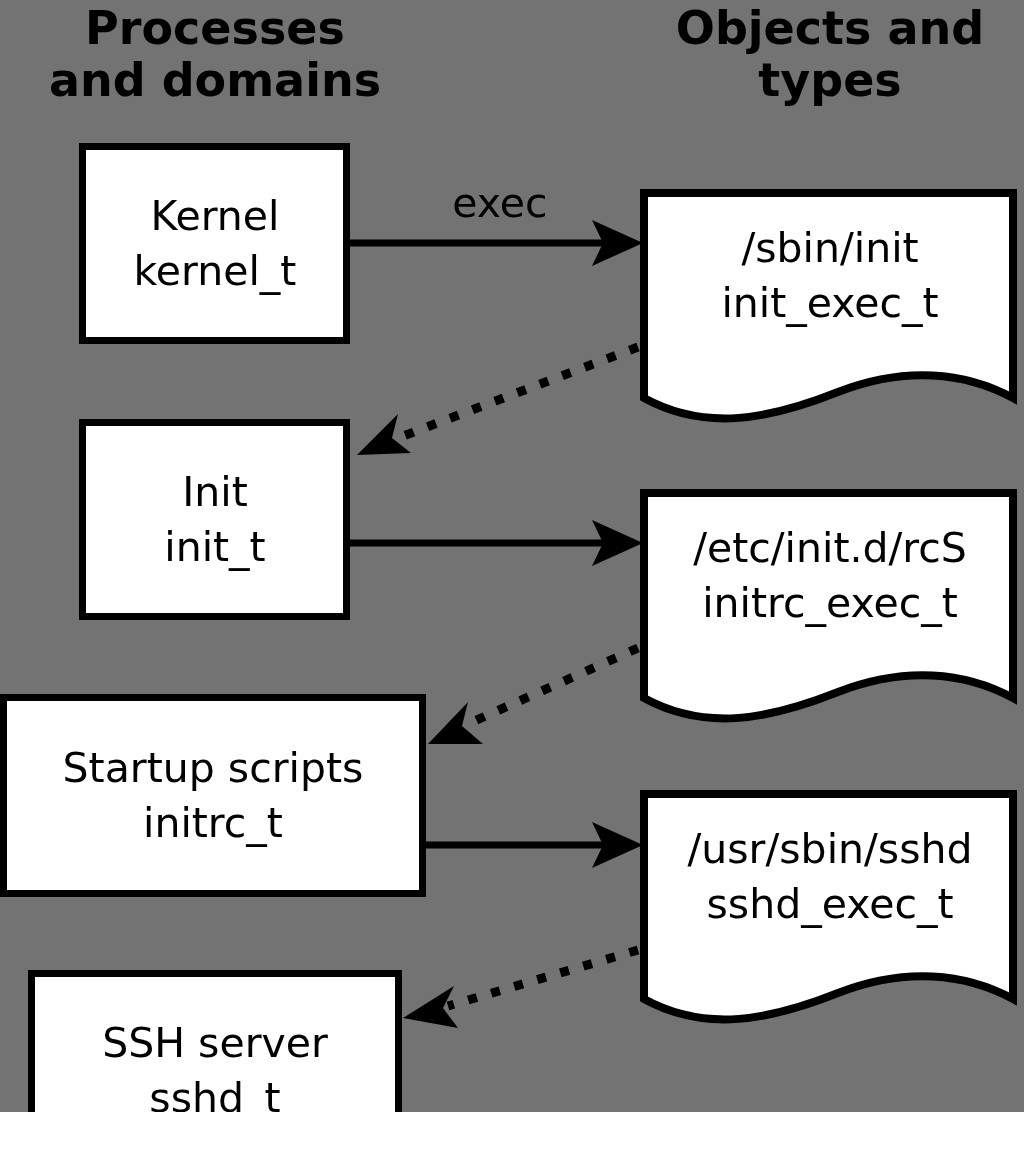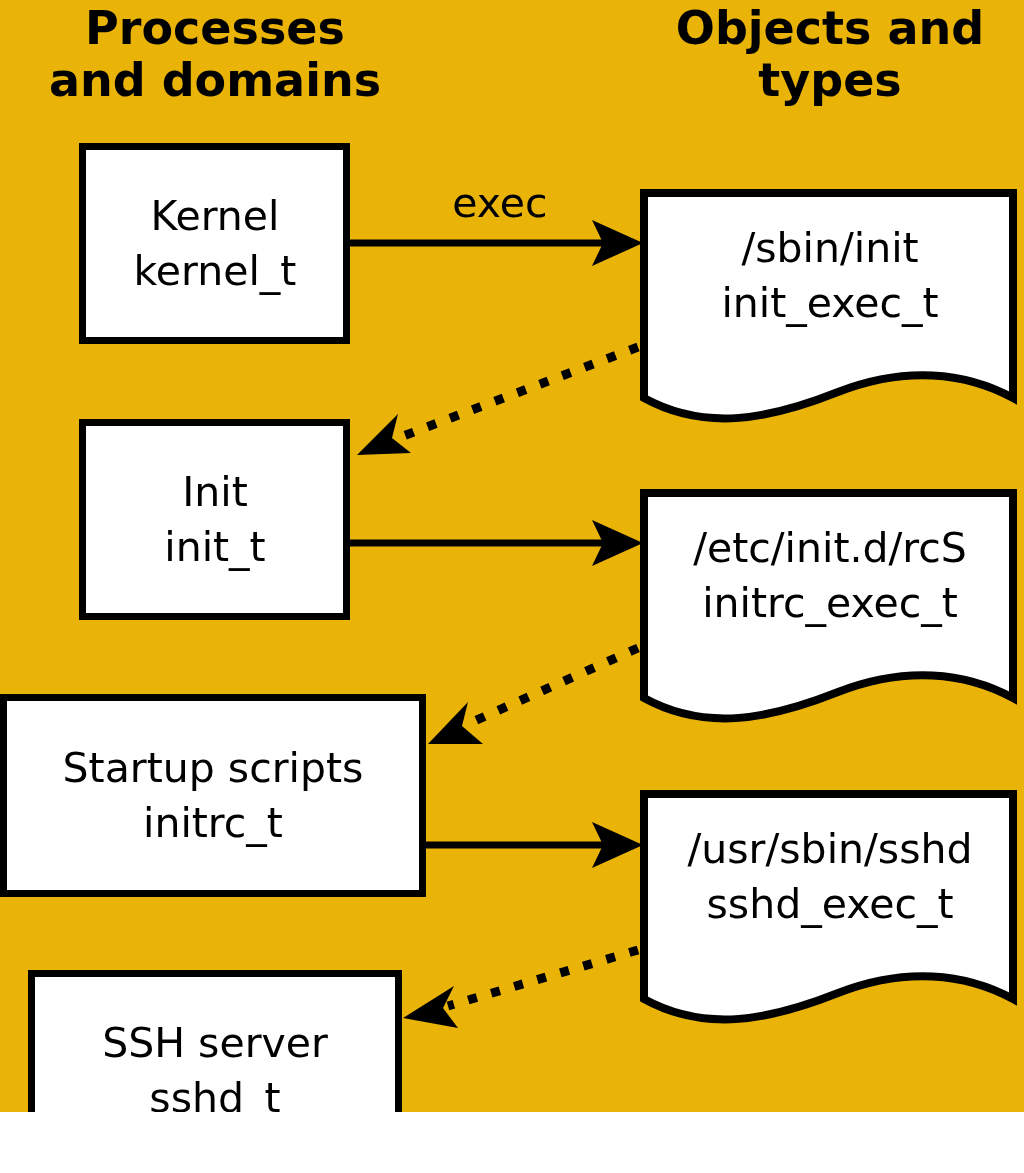--- a/index.html
+++ b/index.html
@@ -7,21 +7,21 @@
     padding: 0;
     background: #ffffff;
   }
   body {
     font-family: "DejaVu Sans", "Liberation Sans", sans-serif;
   }
   #canvas {
     position: relative;
     width: 1024px;
     height: 1112px;
-    background: #eab308;
+    background: #737373;
     overflow: hidden;
   }
   #diagram-svg {
     position: absolute;
     left: 0;
     top: 0;
     width: 1024px;
     height: 1173px;
   }
   .col-header {

